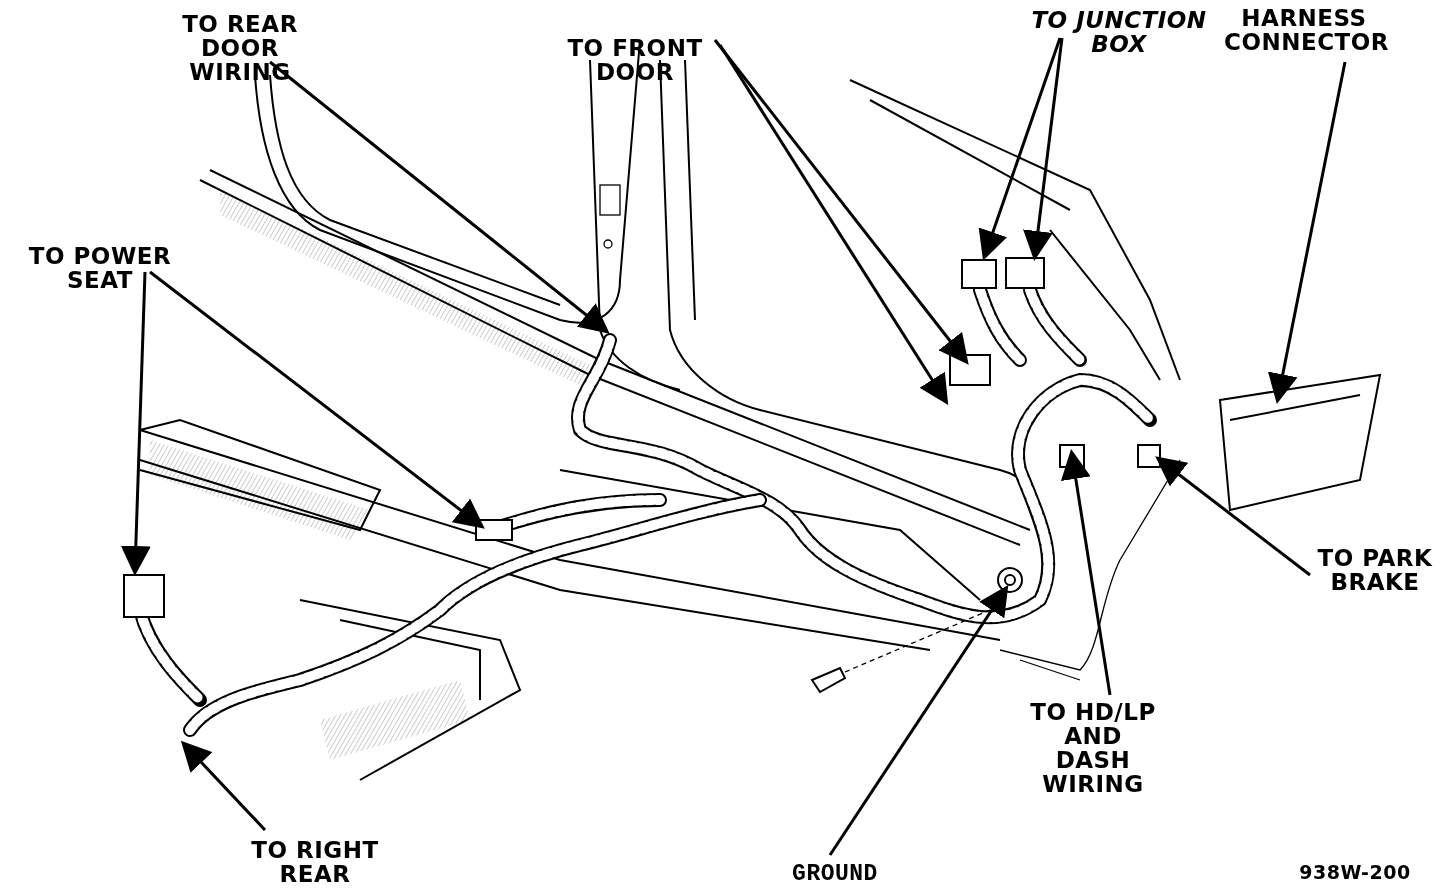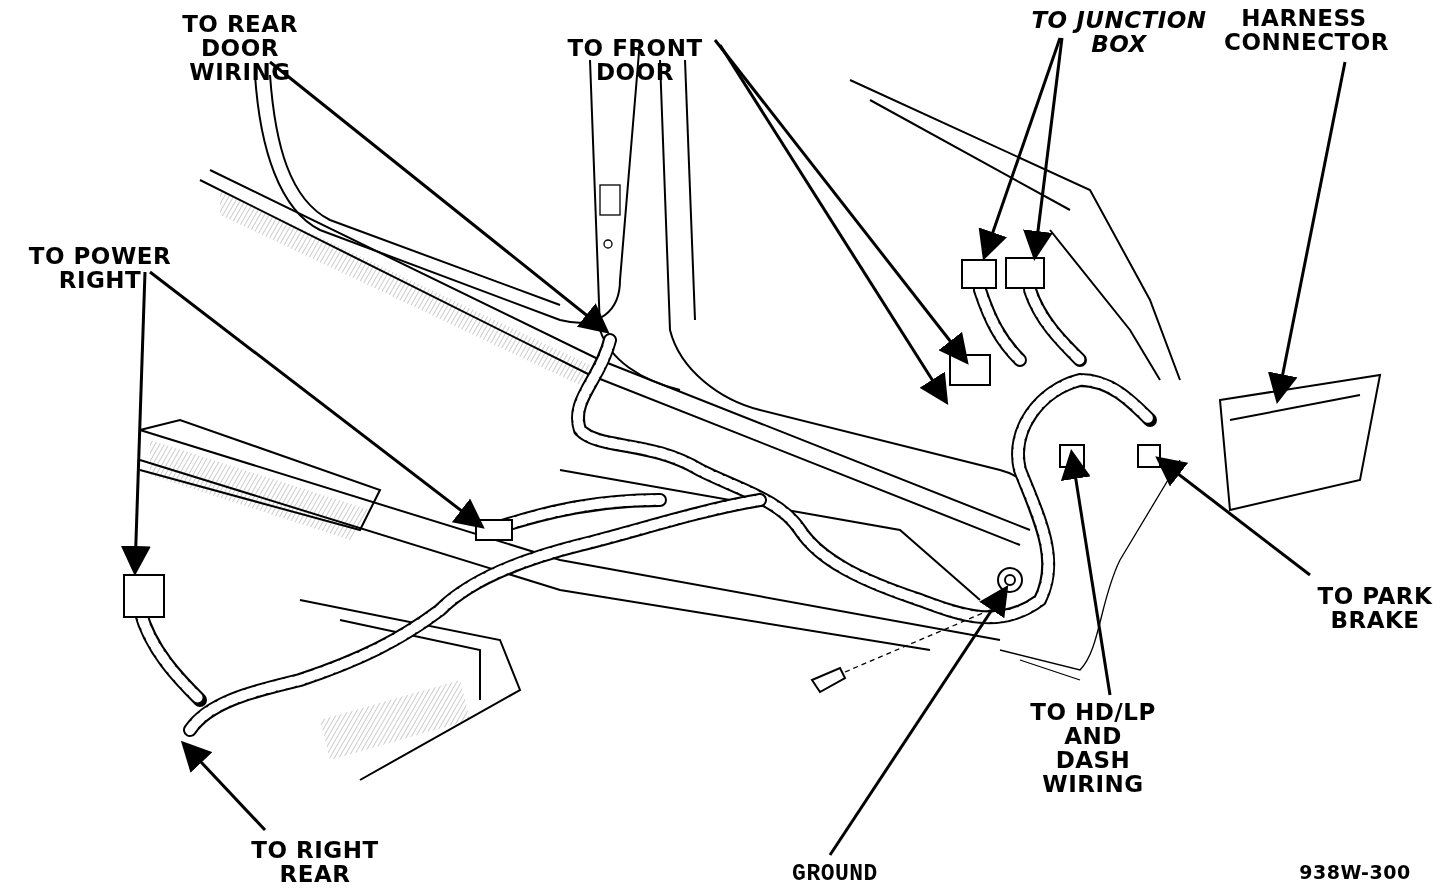--- a/index.html
+++ b/index.html
@@ -95,22 +95,22 @@
     <line class="lead" x1="830" y1="855" x2="1005" y2="590" marker-end="url(#arrow)"></line>
   </g>
 </svg>
 
 <div class="lbl" style="left:150px;top:12px;width:180px;">TO REAR DOOR
 WIRING</div>
 <div class="lbl" style="left:530px;top:12px;width:210px;margin-top:24px;">TO FRONT DOOR</div>
 <div class="lbl" style="left:1004px;top:8px;width:230px;font-style:italic;">TO JUNCTION BOX</div>
 <div class="lbl" style="left:1224px;top:6px;width:160px;">HARNESS
 CONNECTOR</div>
-<div class="lbl" style="left:0px;top:244px;width:200px;">TO POWER RIGHT</div>
-<div class="lbl" style="left:1310px;top:584px;width:130px;">TO PARK
+<div class="lbl" style="left:0px;top:244px;width:200px;">TO POWER SEAT</div>
+<div class="lbl" style="left:1310px;top:546px;width:130px;">TO PARK
 BRAKE</div>
 <div class="lbl" style="left:1028px;top:700px;width:130px;">TO HD/LP
 AND DASH
 WIRING</div>
 <div class="lbl" style="left:220px;top:838px;width:190px;">TO RIGHT REAR
 DOOR WIRING</div>
 <div class="lbl" style="left:780px;top:862px;width:110px;font-family:Liberation Mono, monospace;">GROUND</div>
-<div class="lbl" style="left:1290px;top:860px;width:130px;font-size:19px;">938W-300</div>
+<div class="lbl" style="left:1290px;top:860px;width:130px;font-size:19px;">938W-200</div>
 
 </body></html>

